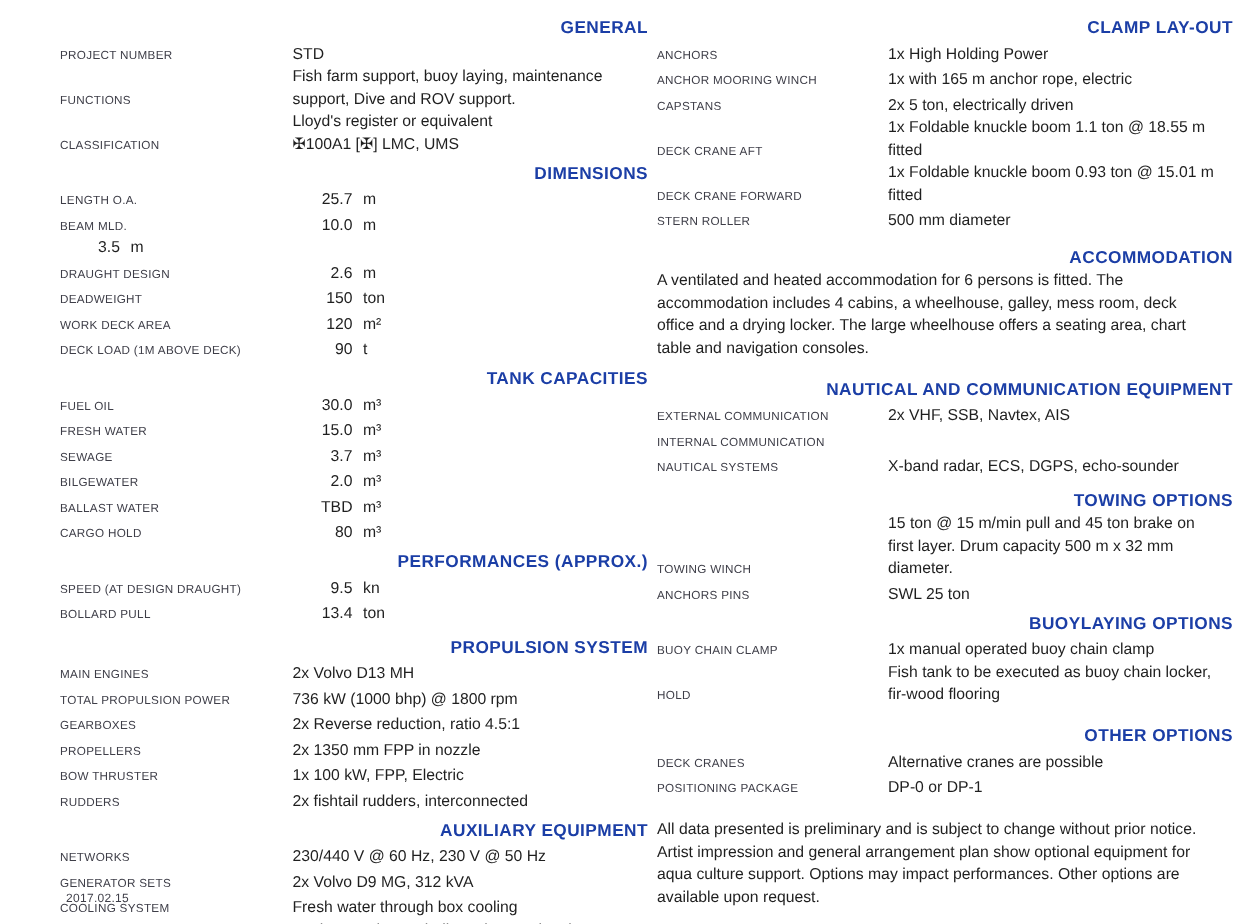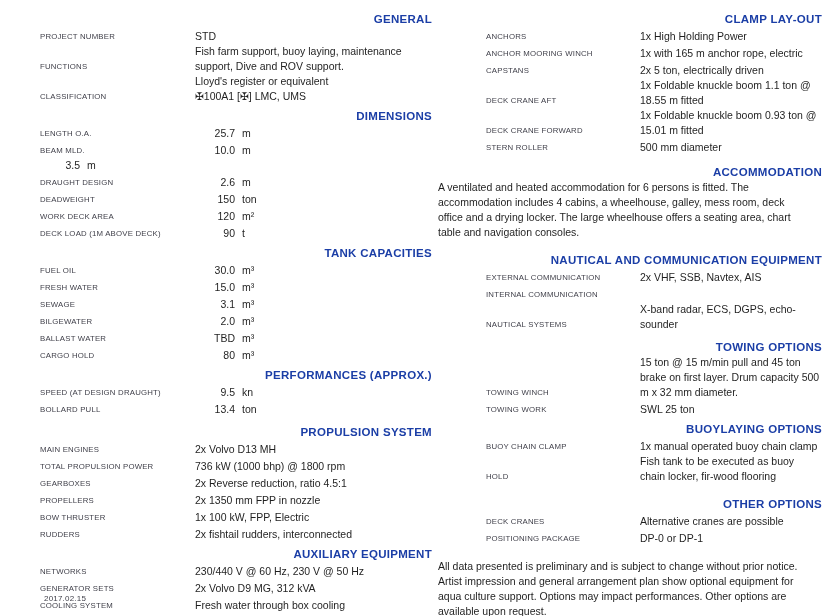--- a/index.html
+++ b/index.html
@@ -17,21 +17,21 @@
   .sec:first-child{margin-top:0;}
   h2{
     font-size:11.5px;font-weight:bold;color:var(--heading,#1b3ea6);
     margin:0 0 1px 0;line-height:14px;letter-spacing:.3px;text-align:right;
   }
   .row{display:flex;align-items:flex-end;}
   .lbl{
     flex:none;width:155px;font-size:7.8px;letter-spacing:.2px;
     color:var(--label,#3e3e48);line-height:15px;padding-top:2px;
   }
-  .col-right .lbl{width:154px;margin-left:48px;}
+  .col-right .lbl{width:154px;}
   .val{
     font-size:10.5px;color:var(--value,#1f1f1f);line-height:15px;
   }
   .col-left .val{width:207px;}
   .col-right .val{width:218px;}
   .preline{white-space:pre-line;}
   .num{display:inline-block;width:40px;text-align:right;}
   .unit{display:inline-block;margin-left:7px;}
   .para{
     font-size:10.5px;color:var(--value,#1f1f1f);line-height:15px;
@@ -103,21 +103,21 @@
     <div class="row">
       <span class="lbl">FUEL OIL</span>
       <span class="val"><span class="num">30.0</span><span class="unit">m³</span></span>
     </div>
     <div class="row">
       <span class="lbl">FRESH WATER</span>
       <span class="val"><span class="num">15.0</span><span class="unit">m³</span></span>
     </div>
     <div class="row">
       <span class="lbl">SEWAGE</span>
-      <span class="val"><span class="num">3.1</span><span class="unit">m³</span></span>
+      <span class="val"><span class="num">3.7</span><span class="unit">m³</span></span>
     </div>
     <div class="row">
       <span class="lbl">BILGEWATER</span>
       <span class="val"><span class="num">2.0</span><span class="unit">m³</span></span>
     </div>
     <div class="row">
       <span class="lbl">BALLAST WATER</span>
       <span class="val"><span class="num">TBD</span><span class="unit">m³</span></span>
     </div>
     <div class="row">
@@ -238,21 +238,21 @@
     </div>
   </section>
 
   <section class="sec mt8">
     <h2>TOWING OPTIONS</h2>
     <div class="row">
       <span class="lbl">TOWING WINCH</span>
       <span class="val">15 ton @ 15 m/min pull and 45 ton brake on first layer. Drum capacity 500 m x 32 mm diameter.</span>
     </div>
     <div class="row">
-      <span class="lbl">TOWING WORK</span>
+      <span class="lbl">ANCHORS PINS</span>
       <span class="val">SWL 25 ton</span>
     </div>
   </section>
 
   <section class="sec">
     <h2>BUOYLAYING OPTIONS</h2>
     <div class="row">
       <span class="lbl">BUOY CHAIN CLAMP</span>
       <span class="val">1x manual operated buoy chain clamp</span>
     </div>

